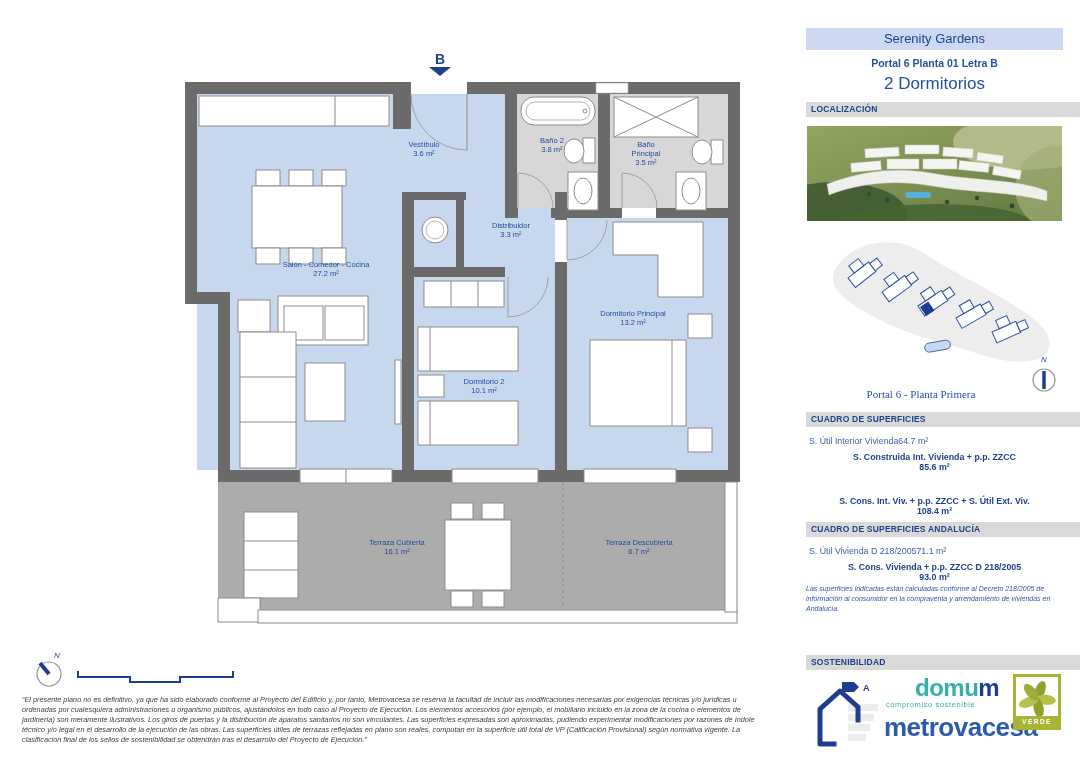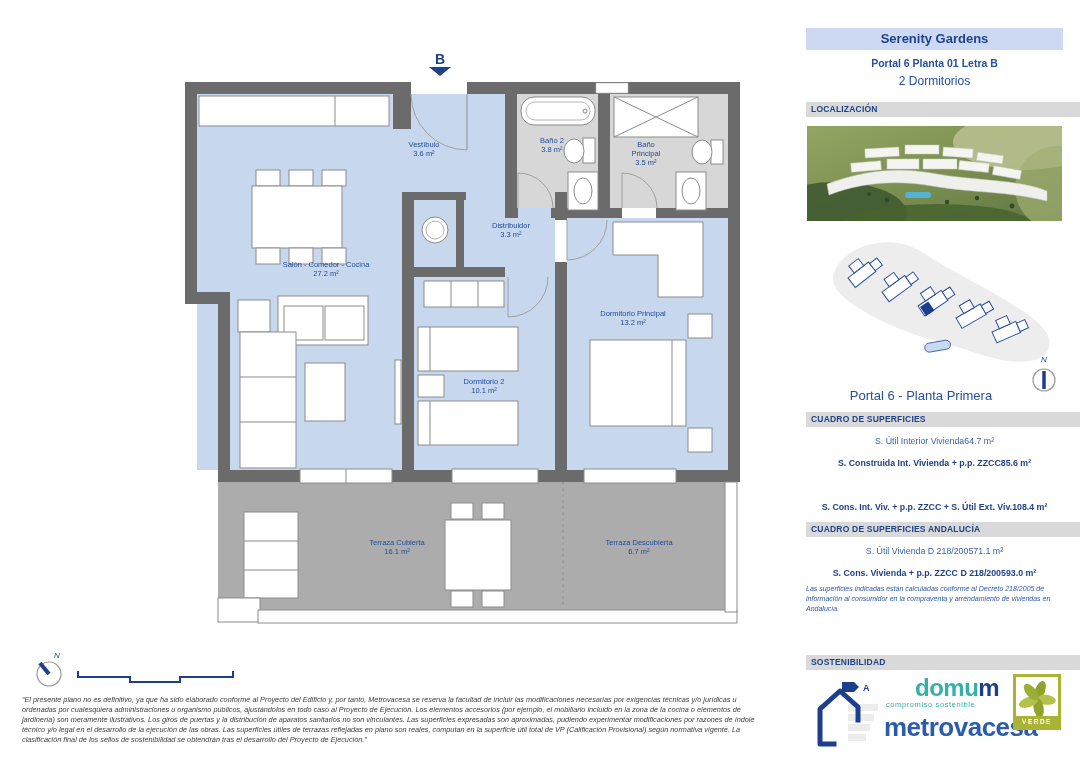--- a/index.html
+++ b/index.html
@@ -12,31 +12,31 @@
   .rlabel.wrap{white-space:normal;width:48px;}
   .entrance{position:absolute;left:440px;top:52px;transform:translateX(-50%);text-align:center;}
   .entrance .b{color:#1d4289;font-weight:bold;font-size:14px;line-height:14px;}
   .entrance .tri{margin:1px auto 0;width:0;height:0;border-left:11px solid transparent;
                  border-right:11px solid transparent;border-top:9px solid #1d4289;}
   .disclaimer{position:absolute;left:22px;top:695px;width:750px;font-size:7.3px;font-style:italic;
               color:#3c3c3c;line-height:1.38;}
   
   .sidebar{position:absolute;left:806px;top:28px;width:257px;height:724px;}
   .title-band{position:absolute;left:0;top:0;width:257px;height:22px;background:#cdd9f2;
-              color:#1d4289;font-weight:bold;font-size:13px;text-align:center;line-height:22px;}
+              color:#1d4289;font-weight:normal;font-size:13px;text-align:center;line-height:22px;}
   .unit-line{position:absolute;left:0;top:29px;width:257px;text-align:center;color:#24509e;font-size:10.5px;font-weight:bold;}
-  .bedrooms{position:absolute;left:0;top:46px;width:257px;text-align:center;color:#24509e;font-size:12px;}
+  .bedrooms{position:absolute;left:0;top:46px;width:257px;text-align:center;color:#24509e;font-size:17px;}
   .band{position:absolute;left:0;width:299px;height:15px;background:#d9d9d9;color:#1d4289;
         font-weight:bold;font-size:8.5px;line-height:15px;padding-left:5px;box-sizing:border-box;letter-spacing:.2px;}
   .photo{position:absolute;left:1px;top:98px;width:255px;height:95px;}
   .siteplan{position:absolute;left:0;top:198px;width:257px;height:183px;}
-  .siteplan-caption{position:absolute;left:0;top:162px;width:230px;text-align:center;color:#24509e;font-size:13px;}
+  .siteplan-caption{position:absolute;left:0;top:162px;width:230px;text-align:center;color:#24509e;font-size:11px;font-family:Liberation Serif, serif;}
   .srow{position:absolute;left:0;width:257px;height:22px;display:flex;align-items:center;
-        justify-content:center;color:#3a62a8;font-size:8.8px;padding:0 3px;box-sizing:border-box;}
-  .srow.bold{font-weight:bold;color:#1d4289;}
+        justify-content:flex-start;color:#3a62a8;font-size:8.8px;padding:0 3px;box-sizing:border-box;}
+  .srow.bold{font-weight:bold;color:#1d4289;flex-direction:column;}
   .note{position:absolute;left:0;top:556px;width:250px;color:#2d58a5;font-size:7px;font-style:italic;line-height:1.45;}
   .logos{position:absolute;left:0;top:644px;width:257px;height:80px;}
   .domum{position:absolute;left:78px;top:4px;font-weight:bold;font-size:24px;line-height:24px;letter-spacing:-.5px;}
   .domum .t1{color:#35b0a8;margin-left:31px;}.domum .t2{color:#1d3d8f;}
   .tagline{position:absolute;left:80px;top:28px;color:#35b0a8;font-size:7.5px;letter-spacing:.6px;}
   .brand{position:absolute;left:78px;top:40px;color:#2b5cab;font-weight:bold;font-size:26px;letter-spacing:-.5px;}
   .verde{position:absolute;right:2px;top:2px;width:48px;height:56px;border:3px solid #a9b435;
          background:#fff;box-sizing:border-box;}
   .verde-band{position:absolute;left:0;bottom:0;width:100%;height:11px;background:#a9b435;color:#fff;
               font-size:6.5px;font-weight:bold;text-align:center;line-height:11px;letter-spacing:1.5px;}

